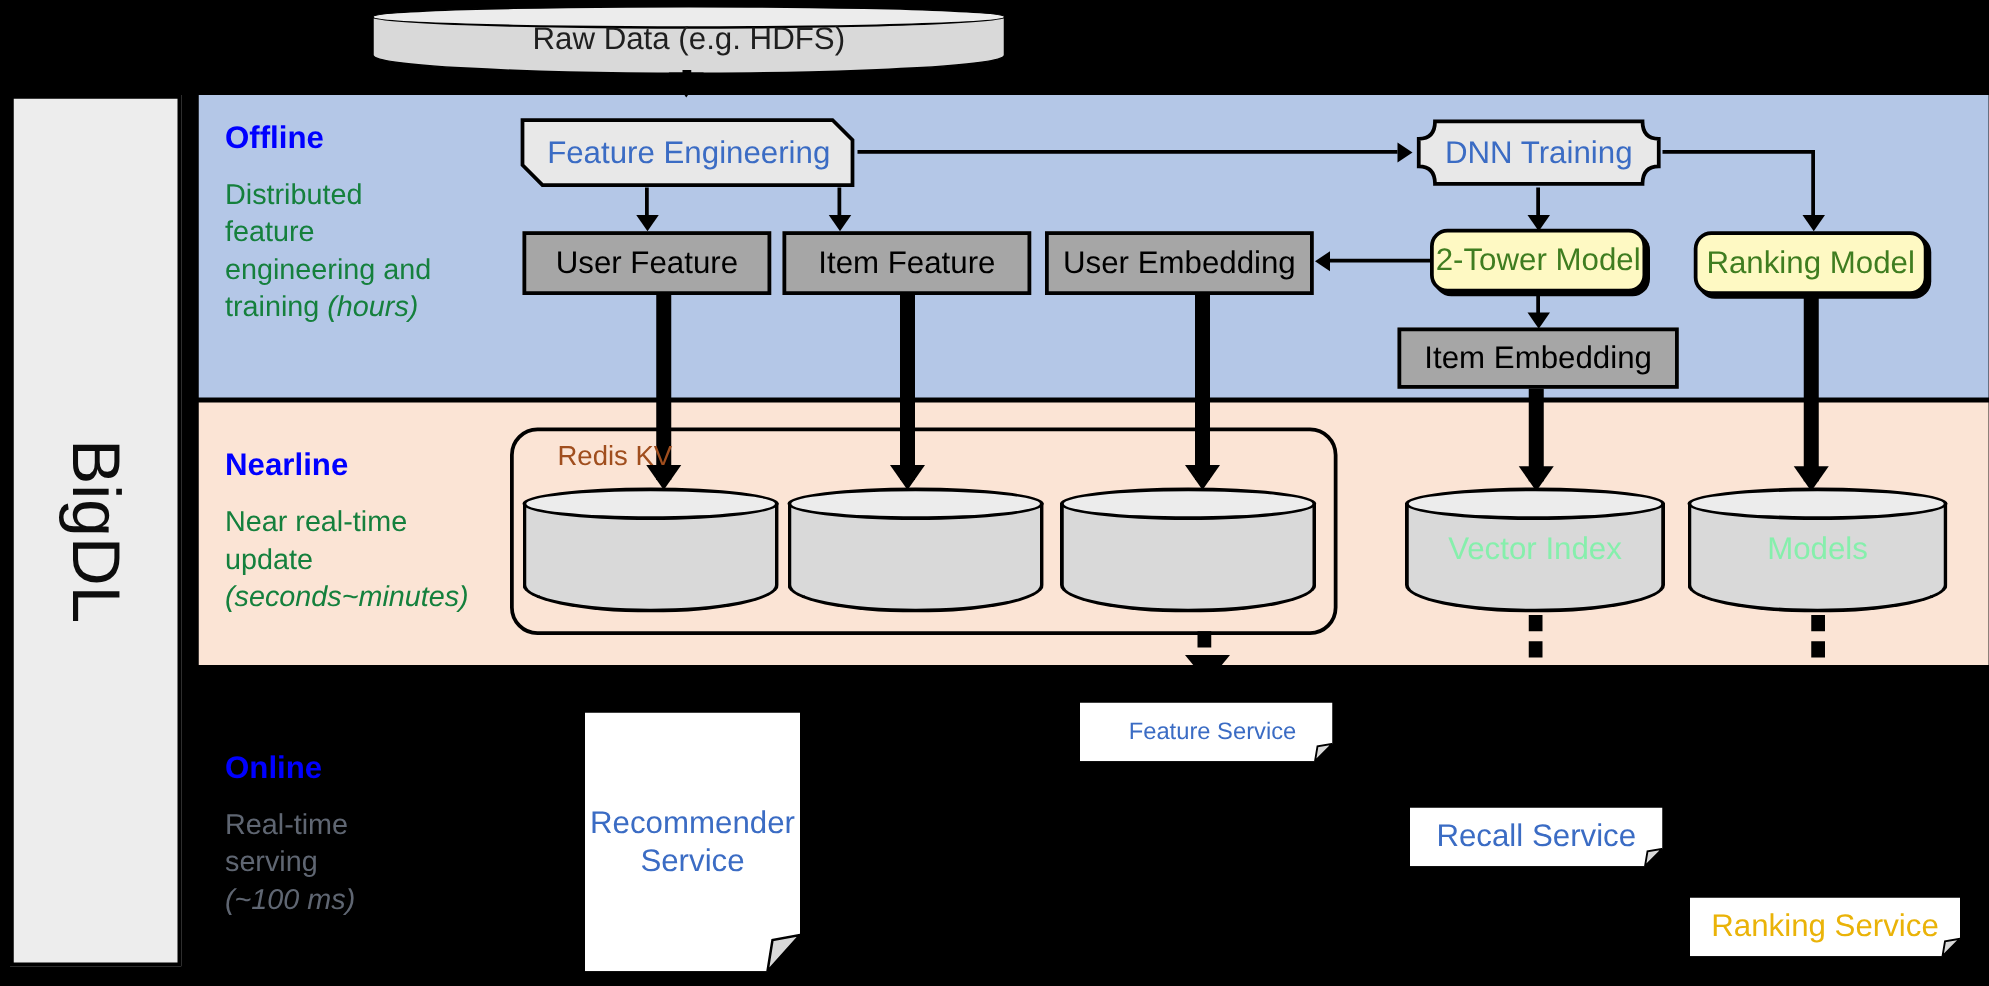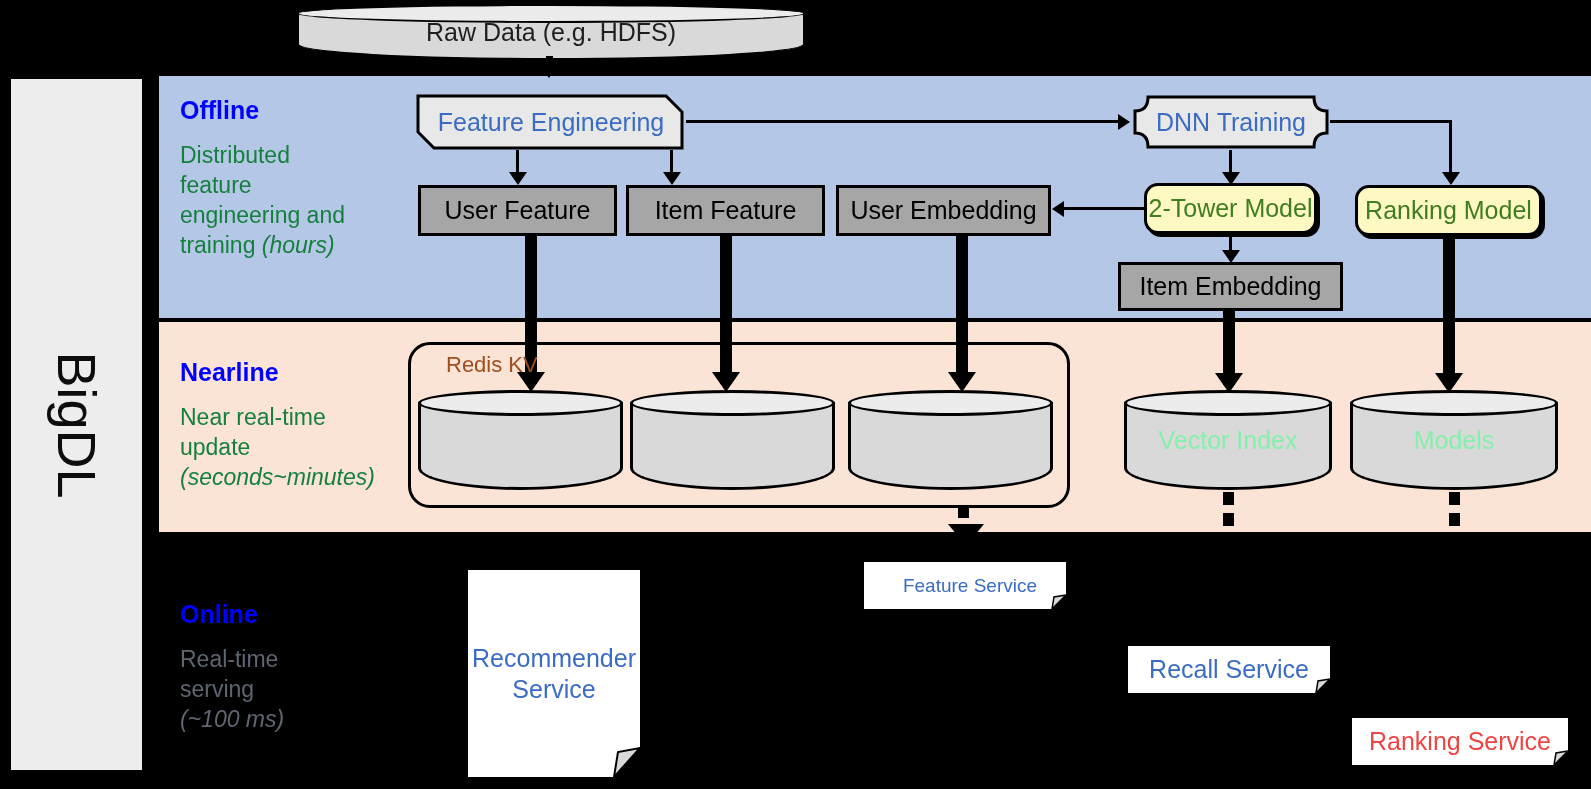--- a/index.html
+++ b/index.html
@@ -297,17 +297,17 @@
     <path d="M202,33 L188,47 L190,35 Z" fill="#d9d9d9" stroke="#000" stroke-width="1.5"></path>
   </svg>
   <div class="node" style="left:1128px;top:646px;width:202px;height:47px;color:#3b6cc4;font-size:25px;border-radius:10px;">
     <span>Recall Service</span>
   </div>
 
   <svg style="position:absolute;left:1352px;top:718px;" width="216" height="47">
     <path d="M0,0 L216,0 L216,33 L202,47 L0,47 Z" fill="#ffffff"></path>
     <path d="M216,33 L202,47 L204,35 Z" fill="#d9d9d9" stroke="#000" stroke-width="1.5"></path>
   </svg>
-  <div class="node" style="left:1352px;top:718px;width:216px;height:47px;color:#ef4444;font-size:25px;">
+  <div class="node" style="left:1352px;top:718px;width:216px;height:47px;color:#eab308;font-size:25px;">
     <span>Ranking Service</span>
   </div>
 
 </div>
 
 </body></html>

